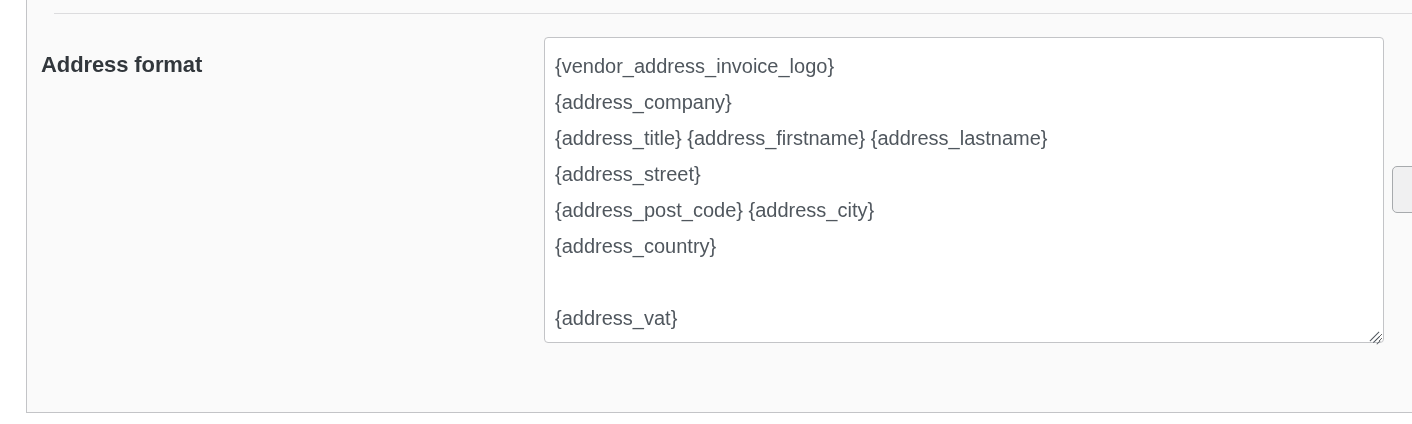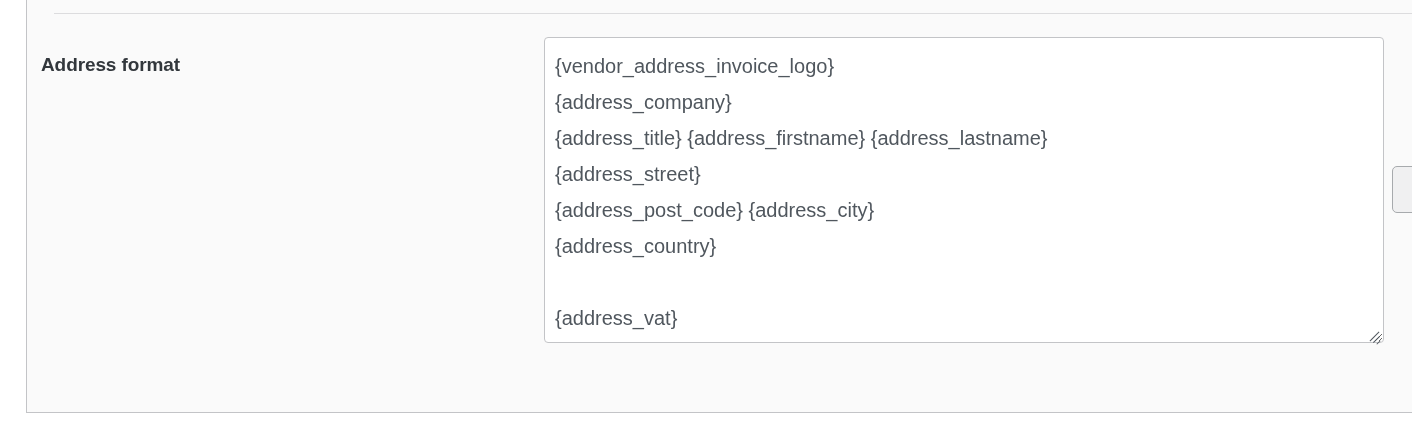--- a/index.html
+++ b/index.html
@@ -52,21 +52,21 @@
     top: 14px;
     width: 1386px;
     height: 398px;
   }
 
   .field-label {
     position: absolute;
     left: 14px;        
     top: 40px;
     width: 480px;
-    font-size: 19px;
+    font-size: 22px;
     font-weight: bold;
     line-height: 22px;
     color: #32373c;
     letter-spacing: -0.1px;
     white-space: nowrap;
   }
 
   
   .field-control {
     position: absolute;

